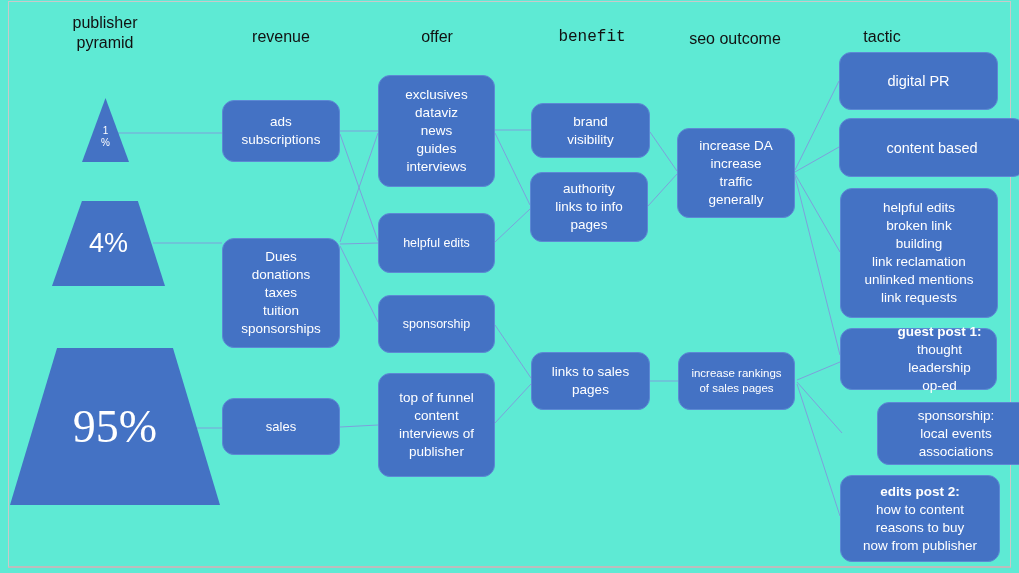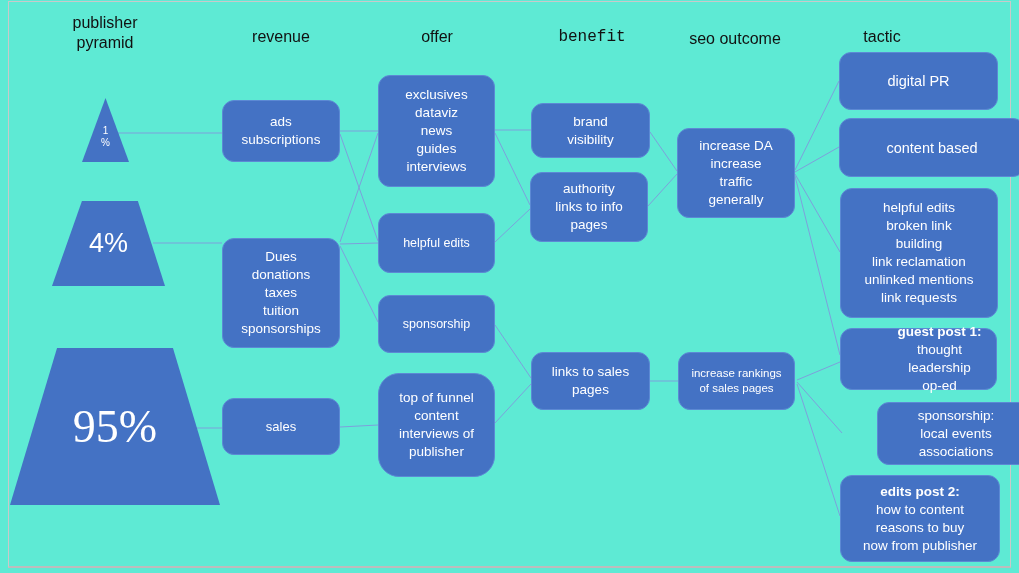--- a/index.html
+++ b/index.html
@@ -120,21 +120,21 @@
   <div class="box fs125" style="left:378px;top:213px;width:117px;height:60px;">
     <div>
       <span>helpful edits</span>
     </div>
   </div>
   <div class="box fs125" style="left:378px;top:295px;width:117px;height:58px;">
     <div>
       <span>sponsorship</span>
     </div>
   </div>
-  <div class="box" style="left:378px;top:373px;width:117px;height:104px;border-radius:21px;">
+  <div class="box" style="left:378px;top:373px;width:117px;height:104px;">
     <div>
       <span>top of funnel</span>
       <span>content</span>
       <span>interviews of</span>
       <span>publisher</span>
     </div>
   </div>
 
   <div class="box" style="left:531px;top:103px;width:119px;height:55px;">
     <div>

